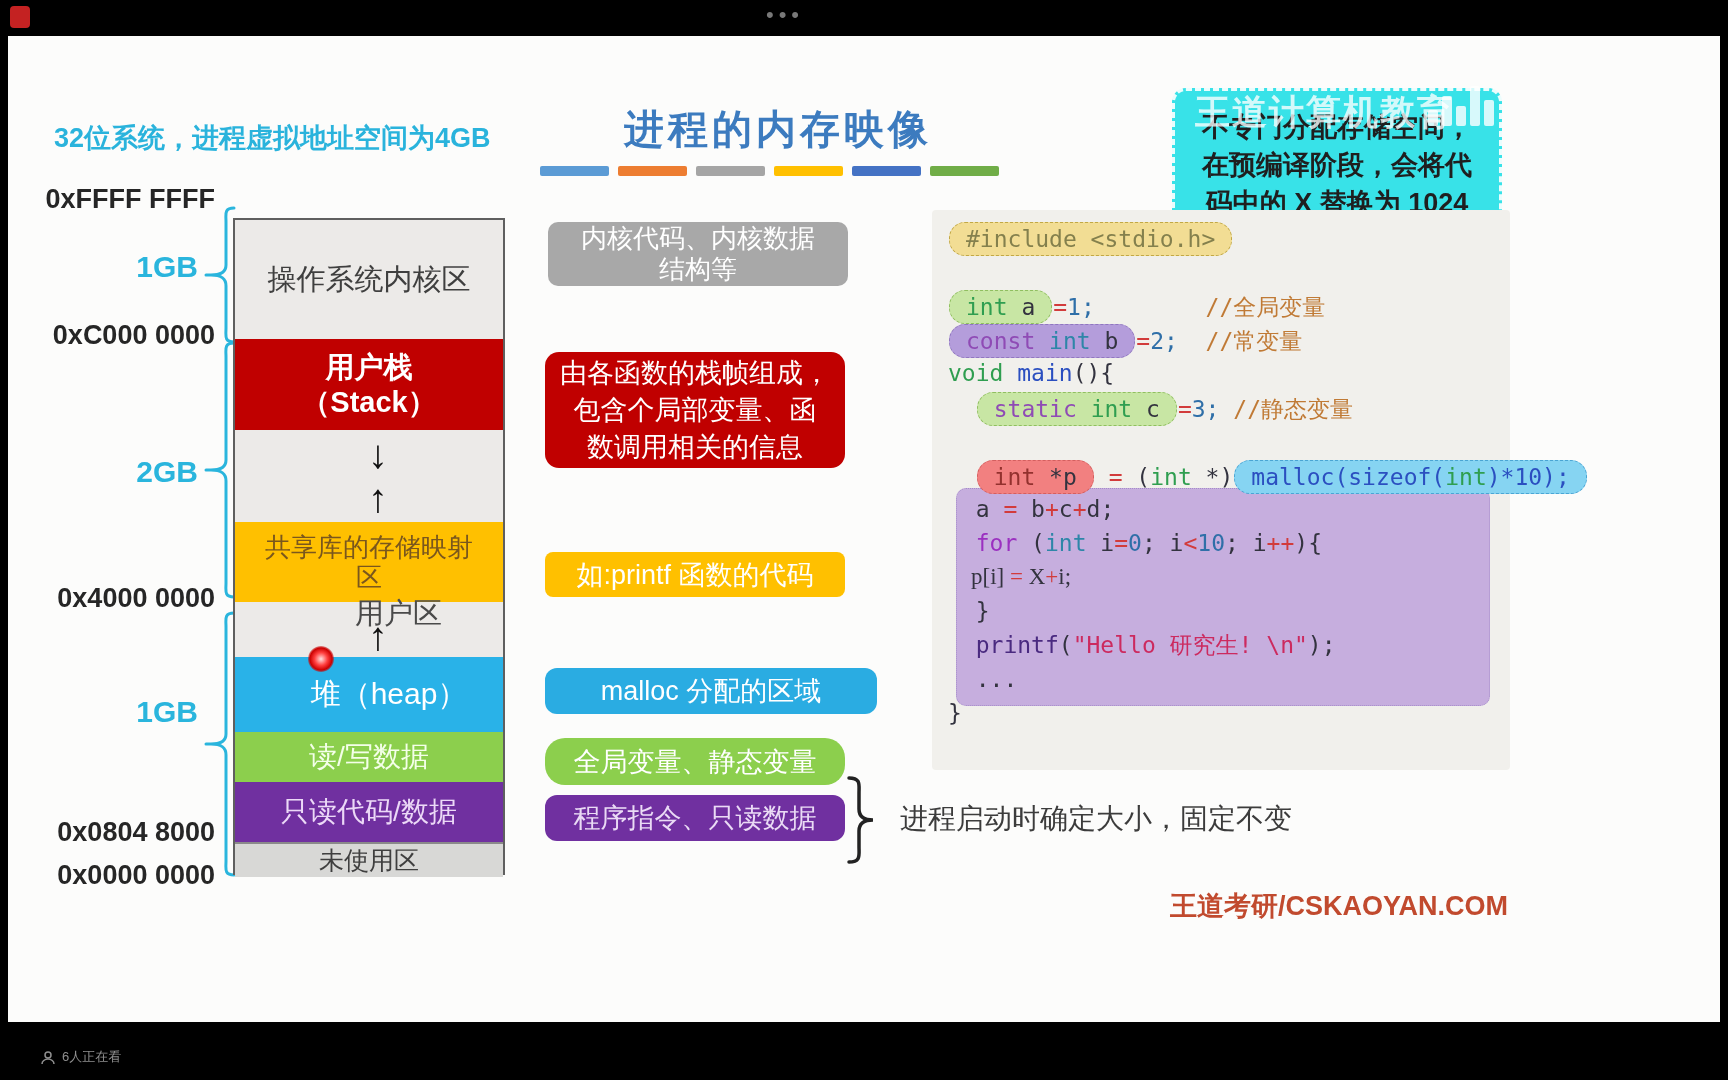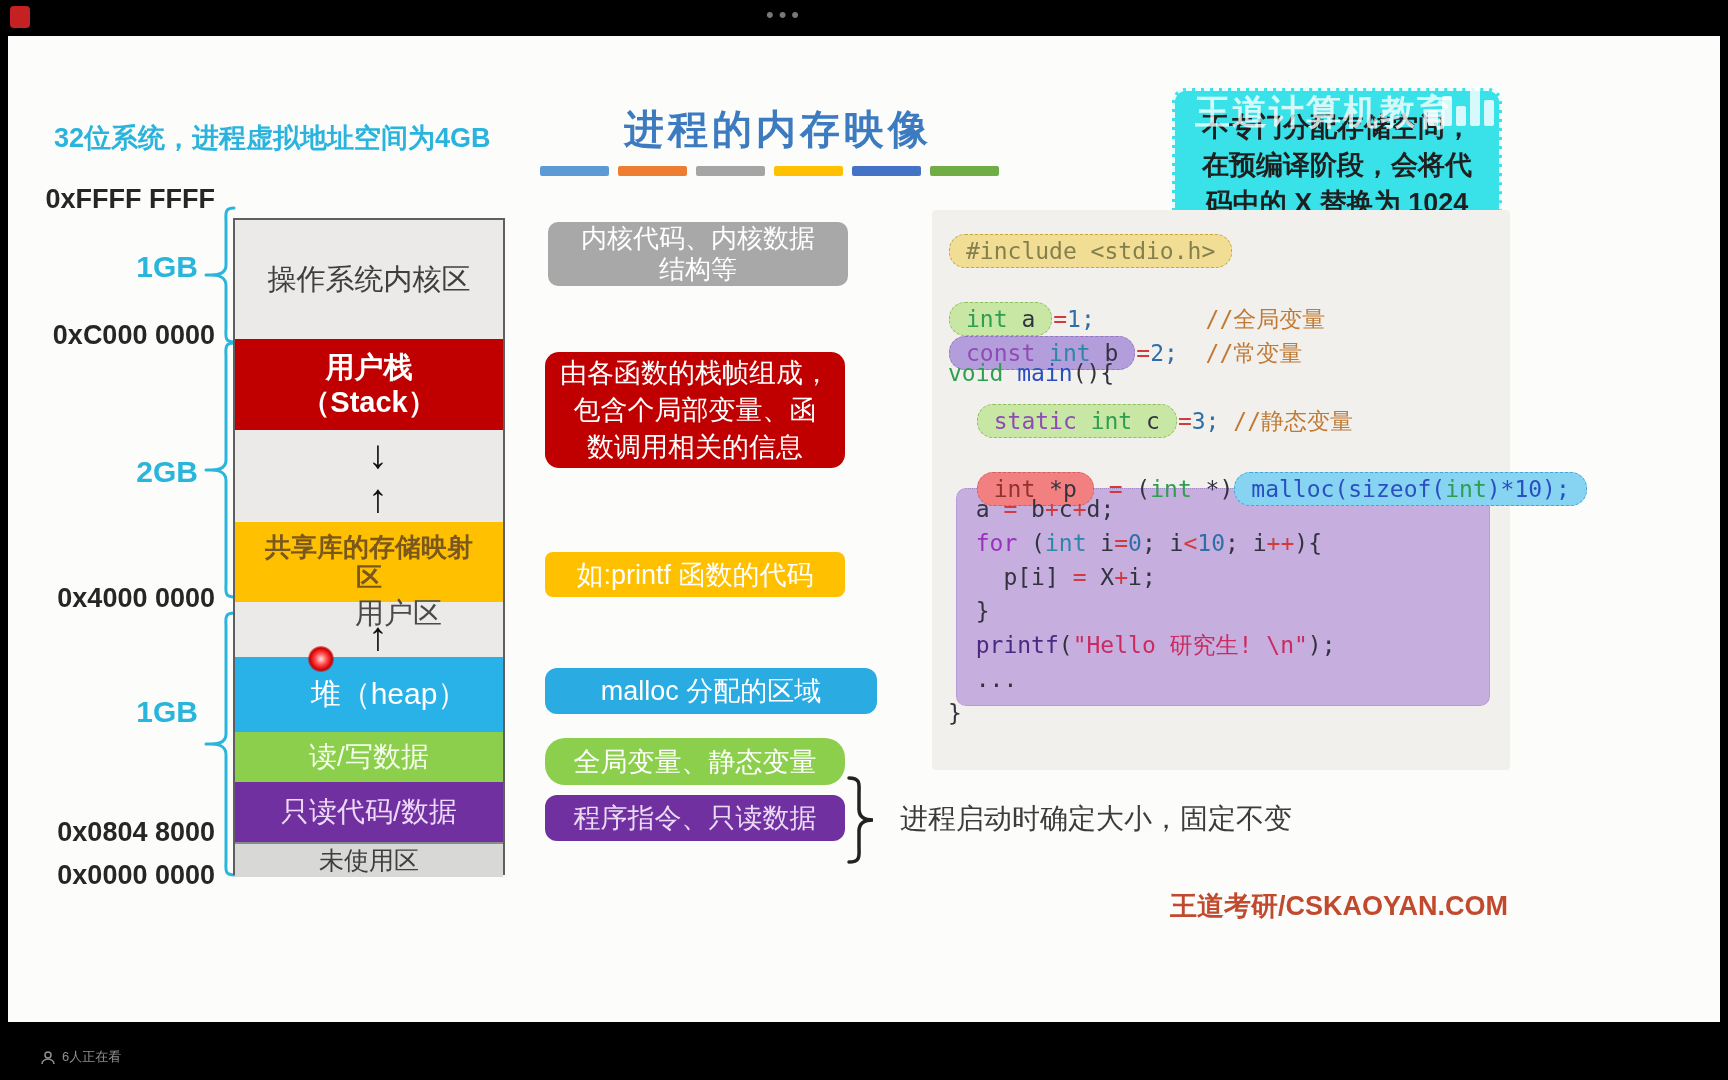--- a/index.html
+++ b/index.html
@@ -22,21 +22,21 @@
   .divider{position:absolute;left:532px;top:130px;display:flex;gap:9px;}
   .divider div{width:69px;height:10px;border-radius:2px;}
 
   
   .memcol{position:absolute;left:225px;top:182px;width:272px;height:657px;background:#eceae8;
           border:2px solid #5f5f5f;box-sizing:border-box;}
   .mblock{position:absolute;left:0;width:100%;display:flex;align-items:center;justify-content:center;
           text-align:center;white-space:pre-line;box-sizing:border-box;}
   .mb-kernel{top:0;height:119px;color:#3f3f3f;font-size:29px;}
   .mb-stack{top:119px;height:91px;background:#c00000;color:#fff;font-size:29px;font-weight:bold;line-height:35px;}
-  .mb-shared{top:302px;height:80px;background:#ffc000;color:#7a571d;font-size:26px;font-weight:bold;line-height:30px;}
+  .mb-shared{top:302px;height:80px;background:#ffc000;color:#7a571d;font-size:26px;font-weight:normal;line-height:30px;}
   .mb-user-label{position:absolute;left:120px;top:374px;width:150px;color:#4a4a4a;font-size:29px;}
   .mb-heap{top:437px;height:75px;background:#29b2e8;color:#fff;font-size:30px;}
   .mb-rw{top:512px;height:50px;background:#8ccf4d;color:#f4ffe9;font-size:28px;}
   .mb-ro{top:562px;height:60px;background:#7030a0;color:#ecd9f7;font-size:28px;}
   .mb-unused{top:622px;height:35px;background:#d8d8d6;border-top:2px solid #8a8a8a;color:#3f3f3f;font-size:25px;}
   .marrow{position:absolute;width:60px;text-align:center;font-size:40px;font-weight:bold;color:#111;line-height:40px;}
 
   .addr{position:absolute;left:0;width:207px;text-align:right;font-size:27px;font-weight:600;color:#262626;}
   .sizelbl{position:absolute;left:110px;width:80px;text-align:right;font-size:30px;font-weight:bold;color:#2ab5dd;}
   .brace{position:absolute;left:196px;overflow:visible;}
@@ -70,21 +70,21 @@
   .wm-logo{position:absolute;left:1420px;top:50px;display:flex;align-items:flex-end;gap:4px;z-index:5;}
   .wm-logo div{width:10px;background:rgba(255,255,255,0.8);border-radius:2px;}
 
   
   .code-panel{position:absolute;left:924px;top:174px;width:578px;height:560px;background:#f1f0ec;border-radius:4px;}
   .purple-rect{position:absolute;left:24px;top:278px;width:532px;height:216px;background:#c6aede;
                border:1px dotted #a58cc9;border-radius:10px;}
   .code-lines{position:absolute;inset:0;}
   .code-line{position:absolute;left:16px;height:30px;white-space:pre;
              font-family:"DejaVu Sans Mono","Liberation Mono",monospace;font-size:23px;line-height:30px;}
-  .cbox{display:inline-block;padding:1px 16px;margin:12px 1px;border-radius:16px;}
+  .cbox{display:inline-block;padding:1px 16px;margin:0 1px;border-radius:16px;}
   .box-yellow{background:#f2dd94;border:1px dashed #c2a845;}
   .box-cyan{background:#a9ece9;border:1px dashed #49b8b2;}
   .box-green{background:#c8e6a4;border:1px dashed #90bf60;}
   .box-purple{background:#b49ddb;border:1px dashed #9077c0;}
   .box-red{background:#f28080;border:1px dashed #d45f5f;}
   .box-blue{background:#86d4f2;border:1px dashed #4aa5d4;}
   .tk-olive{color:#84804d;}.tk-teal{color:#1aa3a0;}.tk-cgreen{color:#86a84e;}
   .tk-corange{color:#c07a35;}.tk-green{color:#2f9e50;}.tk-dark{color:#33333f;}
   .tk-red{color:#d23b3b;}.tk-num{color:#2f6fa8;}.tk-kpurple{color:#8f4bb5;}
   .tk-kteal{color:#2e86a8;}.tk-maroon{color:#93312e;}.tk-blue{color:#2b4fc0;}
@@ -179,21 +179,21 @@
     <div class="purple-rect"></div>
     <div class="code-lines">
         <div class="code-line" style="top: 12px;"><span class="cbox box-yellow"><span class="tk-olive">#include &lt;stdio.h&gt;</span></span></div>
         <div class="code-line" style="top: 80px;"><span class="cbox box-green"><span class="tk-green">int </span><span class="tk-dark">a</span></span><span class="tk-red">=</span><span class="tk-num">1;</span><span class="tk-dark">        </span><span class="tk-corange">//全局变量</span></div>
         <div class="code-line" style="top: 114px;"><span class="cbox box-purple"><span class="tk-kpurple">const </span><span class="tk-kteal">int </span><span class="tk-dark">b</span></span><span class="tk-red">=</span><span class="tk-num">2;</span><span class="tk-dark">  </span><span class="tk-corange">//常变量</span></div>
         <div class="code-line" style="top: 148px;"><span class="tk-green">void </span><span class="tk-blue">main</span><span class="tk-dark">(){</span></div>
         <div class="code-line" style="top: 182px;"><span class="tk-dark">  </span><span class="cbox box-green"><span class="tk-kpurple">static </span><span class="tk-green">int </span><span class="tk-dark">c</span></span><span class="tk-red">=</span><span class="tk-num">3;</span><span class="tk-dark"> </span><span class="tk-corange">//静态变量</span></div>
         <div class="code-line" style="top: 250px;"><span class="tk-dark">  </span><span class="cbox box-red"><span class="tk-maroon">int </span><span class="tk-dark">*p</span></span><span class="tk-dark"> </span><span class="tk-red">=</span><span class="tk-dark"> (</span><span class="tk-green">int</span><span class="tk-dark"> *)</span><span class="cbox box-blue"><span class="tk-blue">malloc(sizeof(</span><span class="tk-green">int</span><span class="tk-blue">)*10);</span></span></div>
         <div class="code-line" style="top: 284px;"><span class="tk-dark">  a </span><span class="tk-red">=</span><span class="tk-dark"> b</span><span class="tk-red">+</span><span class="tk-dark">c</span><span class="tk-red">+</span><span class="tk-dark">d;</span></div>
         <div class="code-line" style="top: 318px;"><span class="tk-dark">  </span><span class="tk-kpurple2">for</span><span class="tk-dark"> (</span><span class="tk-kteal">int</span><span class="tk-dark"> i</span><span class="tk-red">=</span><span class="tk-num">0</span><span class="tk-dark">; i</span><span class="tk-red">&lt;</span><span class="tk-num">10</span><span class="tk-dark">; i</span><span class="tk-red">++</span><span class="tk-dark">){</span></div>
-        <div class="code-line" style="top: 352px;"><span class="tk-dark">    p[i] </span><span class="tk-red">=</span><span class="tk-dark"> X</span><span class="tk-red">+</span><span class="tk-dark">i;</span></div>
+        <div class="code-line" style="top: 352px; font-family: Liberation Serif, serif;"><span class="tk-dark">    p[i] </span><span class="tk-red">=</span><span class="tk-dark"> X</span><span class="tk-red">+</span><span class="tk-dark">i;</span></div>
         <div class="code-line" style="top: 386px;"><span class="tk-dark">  }</span></div>
         <div class="code-line" style="top: 420px;"><span class="tk-dark">  </span><span class="tk-printf">printf</span><span class="tk-dark">(</span><span class="tk-string">"Hello 研究生! \n"</span><span class="tk-dark">);</span></div>
         <div class="code-line" style="top: 454px;"><span class="tk-dark">  ...</span></div>
         <div class="code-line" style="top: 488px;"><span class="tk-dark">}</span></div>
       </div>
   </div>
 
   <div class="footer-brand" style="white-space: pre-line;">王道考研/CSKAOYAN.COM</div>
 </div>
 

